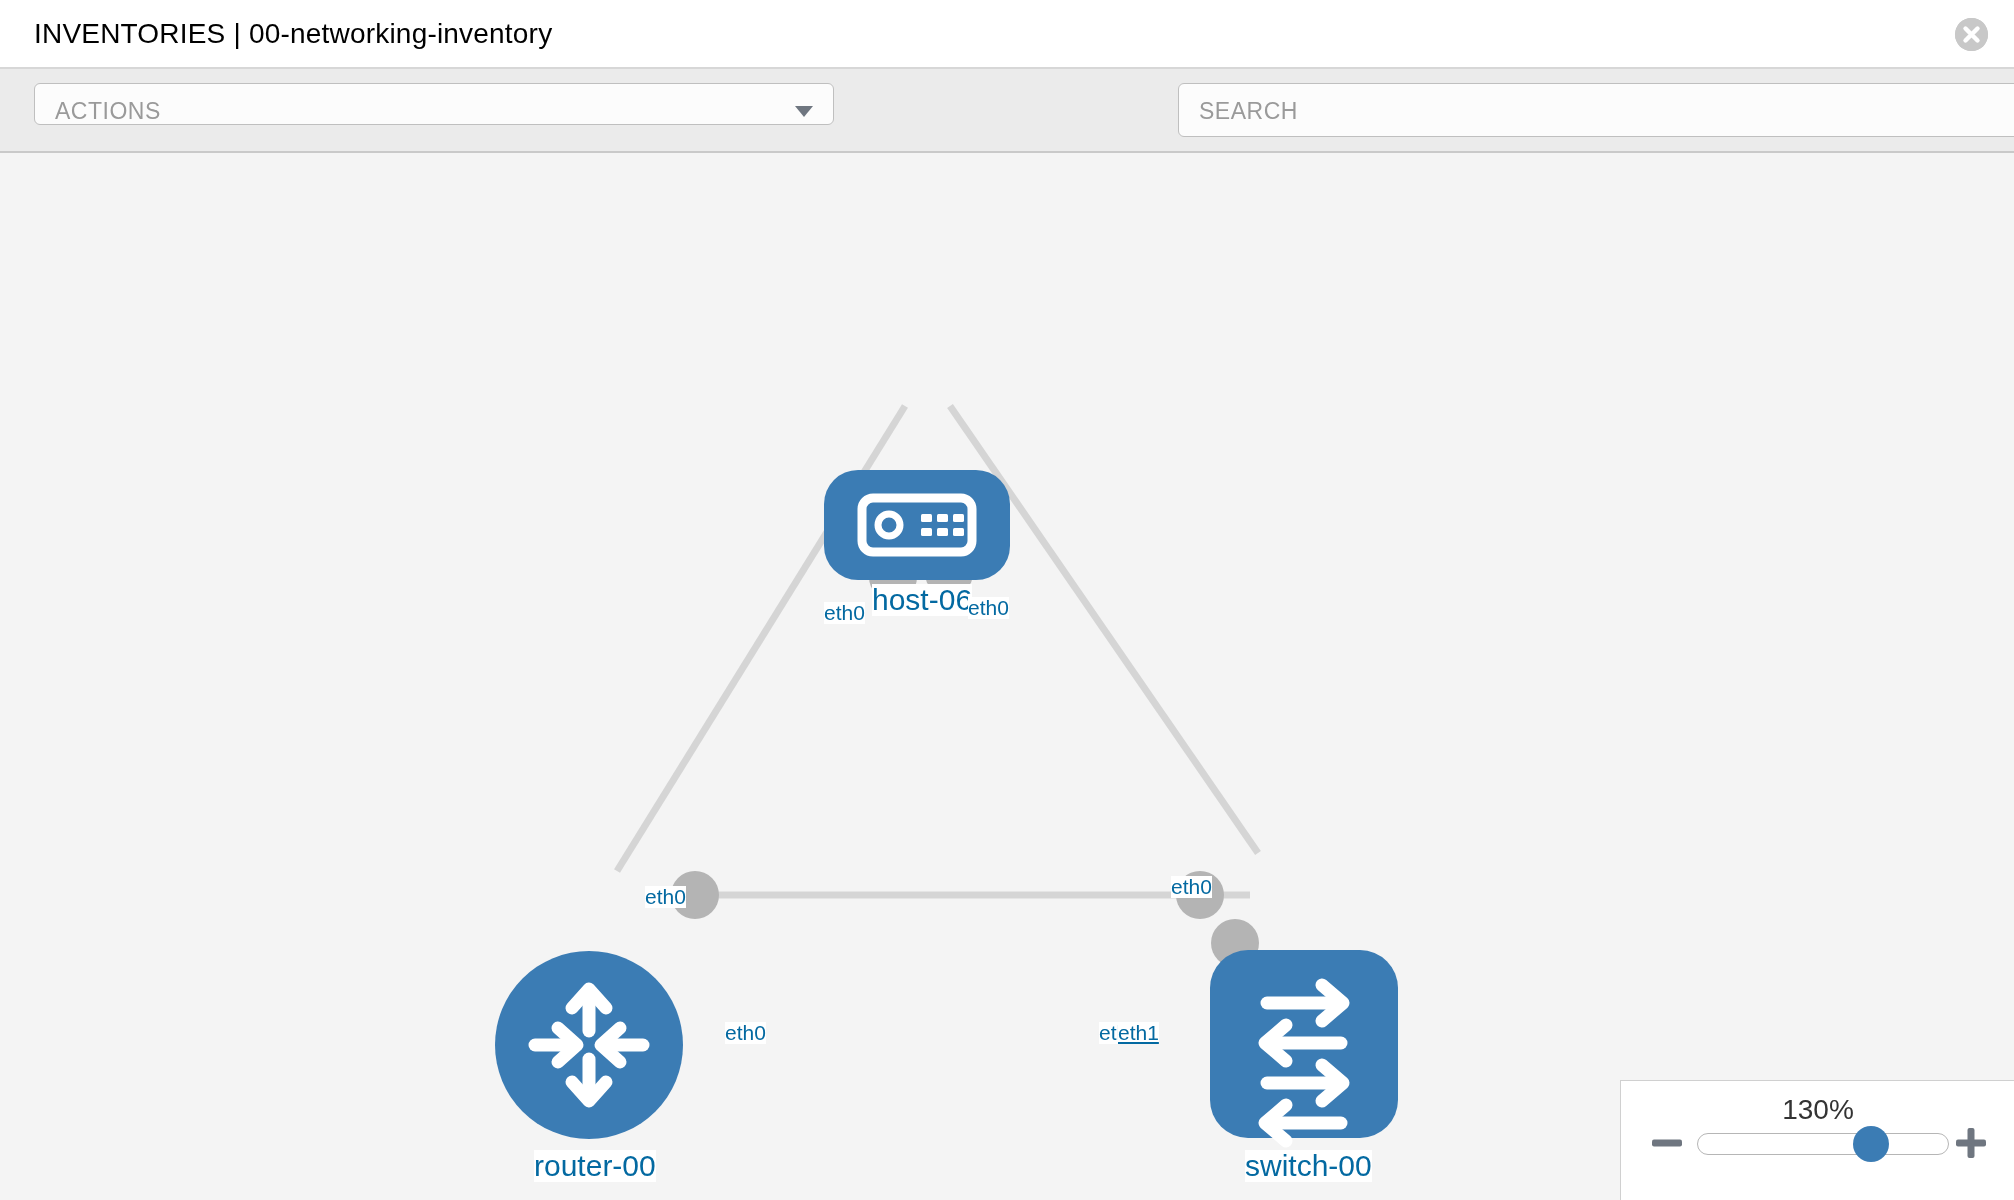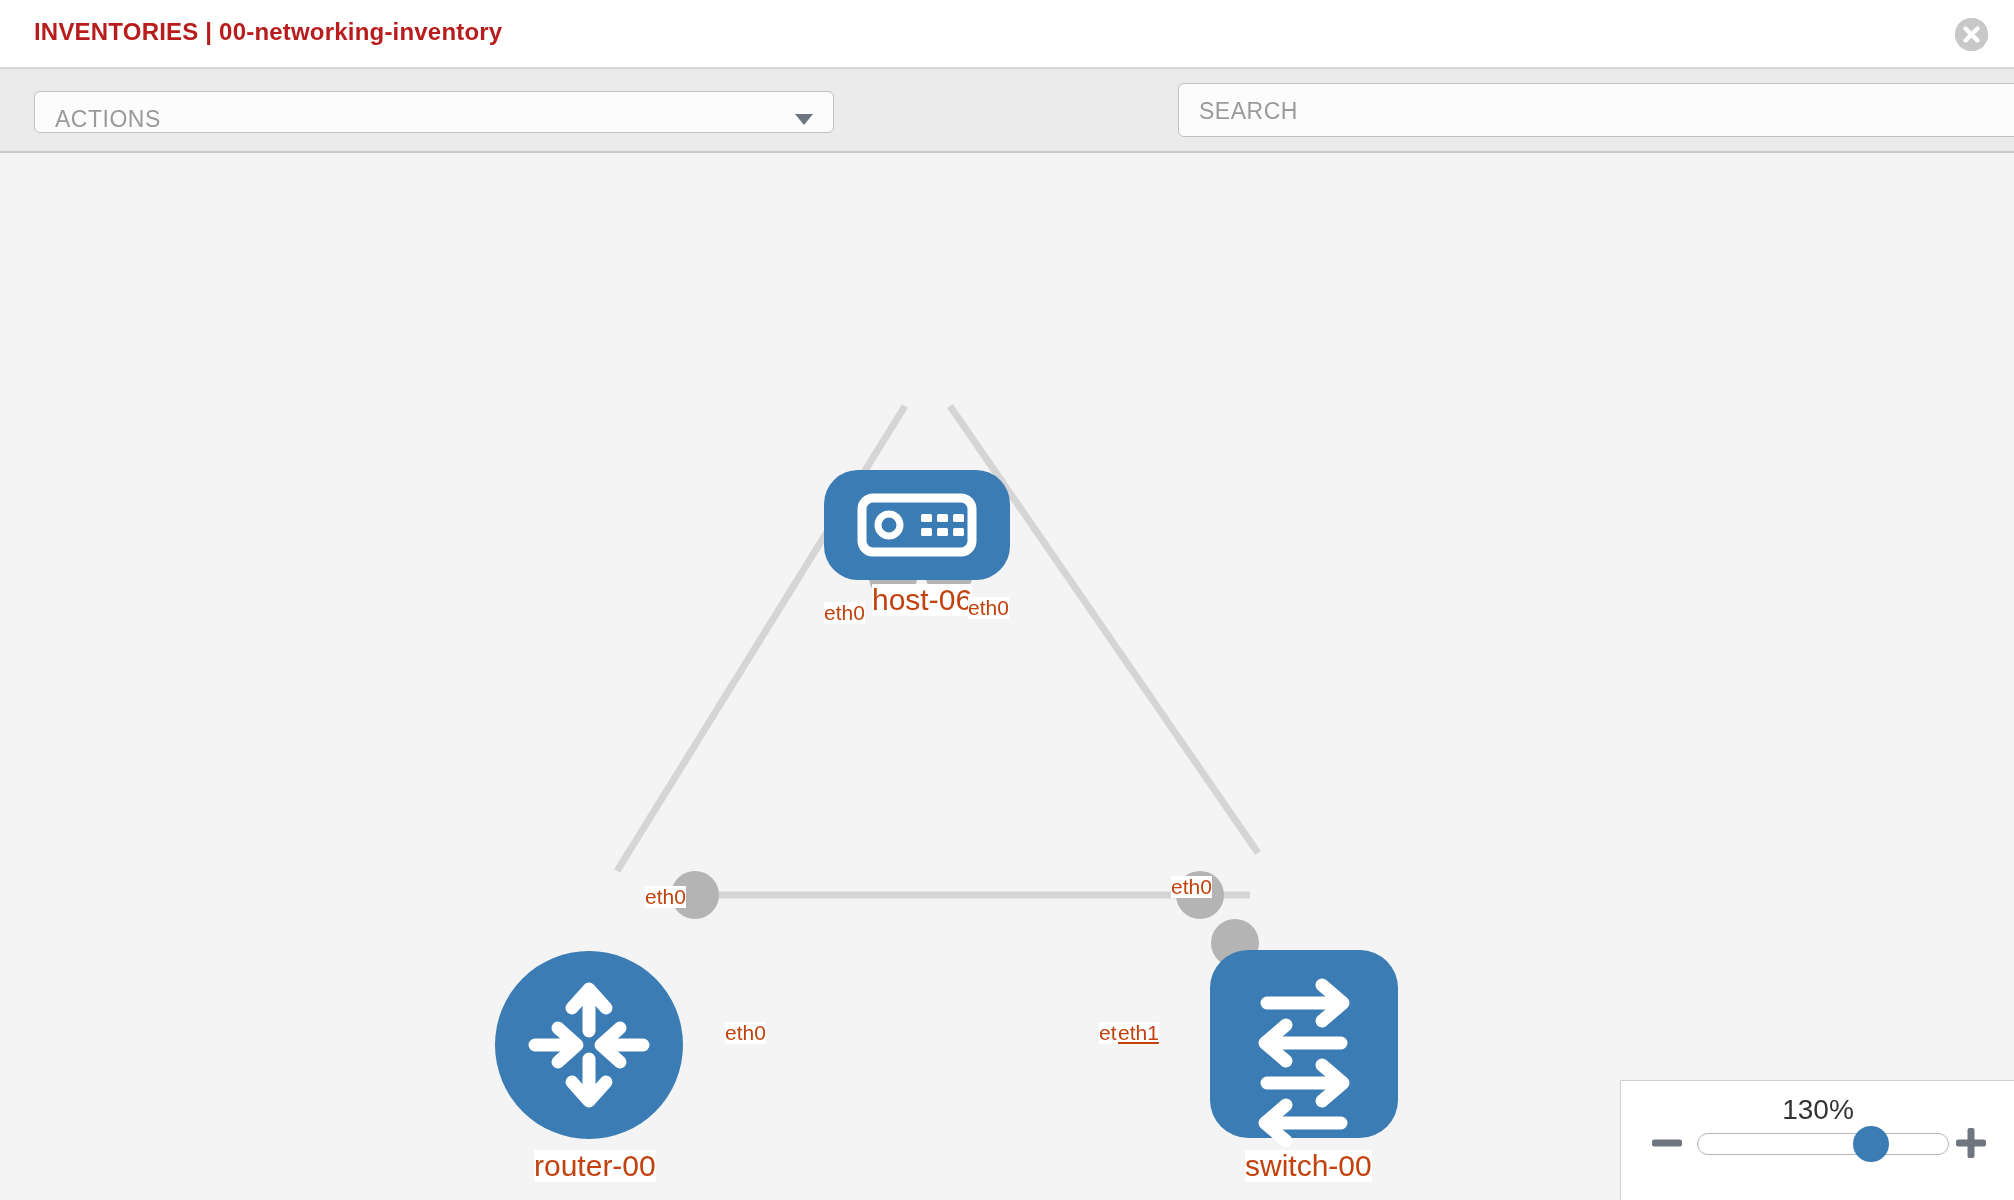--- a/index.html
+++ b/index.html
@@ -24,23 +24,23 @@
     width: 2014px;
     height: 69px;
     background: #ffffff;
     border-bottom: 2px solid #d7d7d7;
     box-sizing: border-box;
   }
   .header-title {
     position: absolute;
     left: 34px;
     top: 18px;
-    font-size: 24px;
-    font-weight: bold;
-    color: #b91c1c;
+    font-size: 28px;
+    font-weight: normal;
+    color: #000000;
     letter-spacing: 0.2px;
     white-space: nowrap;
   }
   .close-btn {
     position: absolute;
     right: 26px;
     top: 18px;
     width: 33px;
     height: 33px;
     border-radius: 50%;
@@ -63,21 +63,20 @@
     position: absolute;
     left: 34px;
     top: 14px;
     width: 800px;
     height: 42px;
     background: #fcfcfc;
     border: 1px solid #bfbfbf;
     border-radius: 6px;
     box-sizing: border-box;
     cursor: pointer;
-    margin-top: 8px;
   }
   .actions-select .label {
     position: absolute;
     left: 20px;
     top: 14px;
     font-size: 23px;
     color: #9a9a9a;
     letter-spacing: 0.5px;
   }
   .caret {
@@ -133,21 +132,21 @@
     position: absolute;
     left: 0; top: 0;
     width: 2014px;
     height: 1047px;
   }
 
   
   .nlabel {
     position: absolute;
     background: #ffffff;
-    color: #c2410c;
+    color: #0369a1;
     white-space: nowrap;
     line-height: 1.05;
   }
   .nlabel.node-name { font-size: 30px; }
   .nlabel.iface     { font-size: 21px; }
 
   
   .zoom-panel {
     position: absolute;
     left: 1620px;

